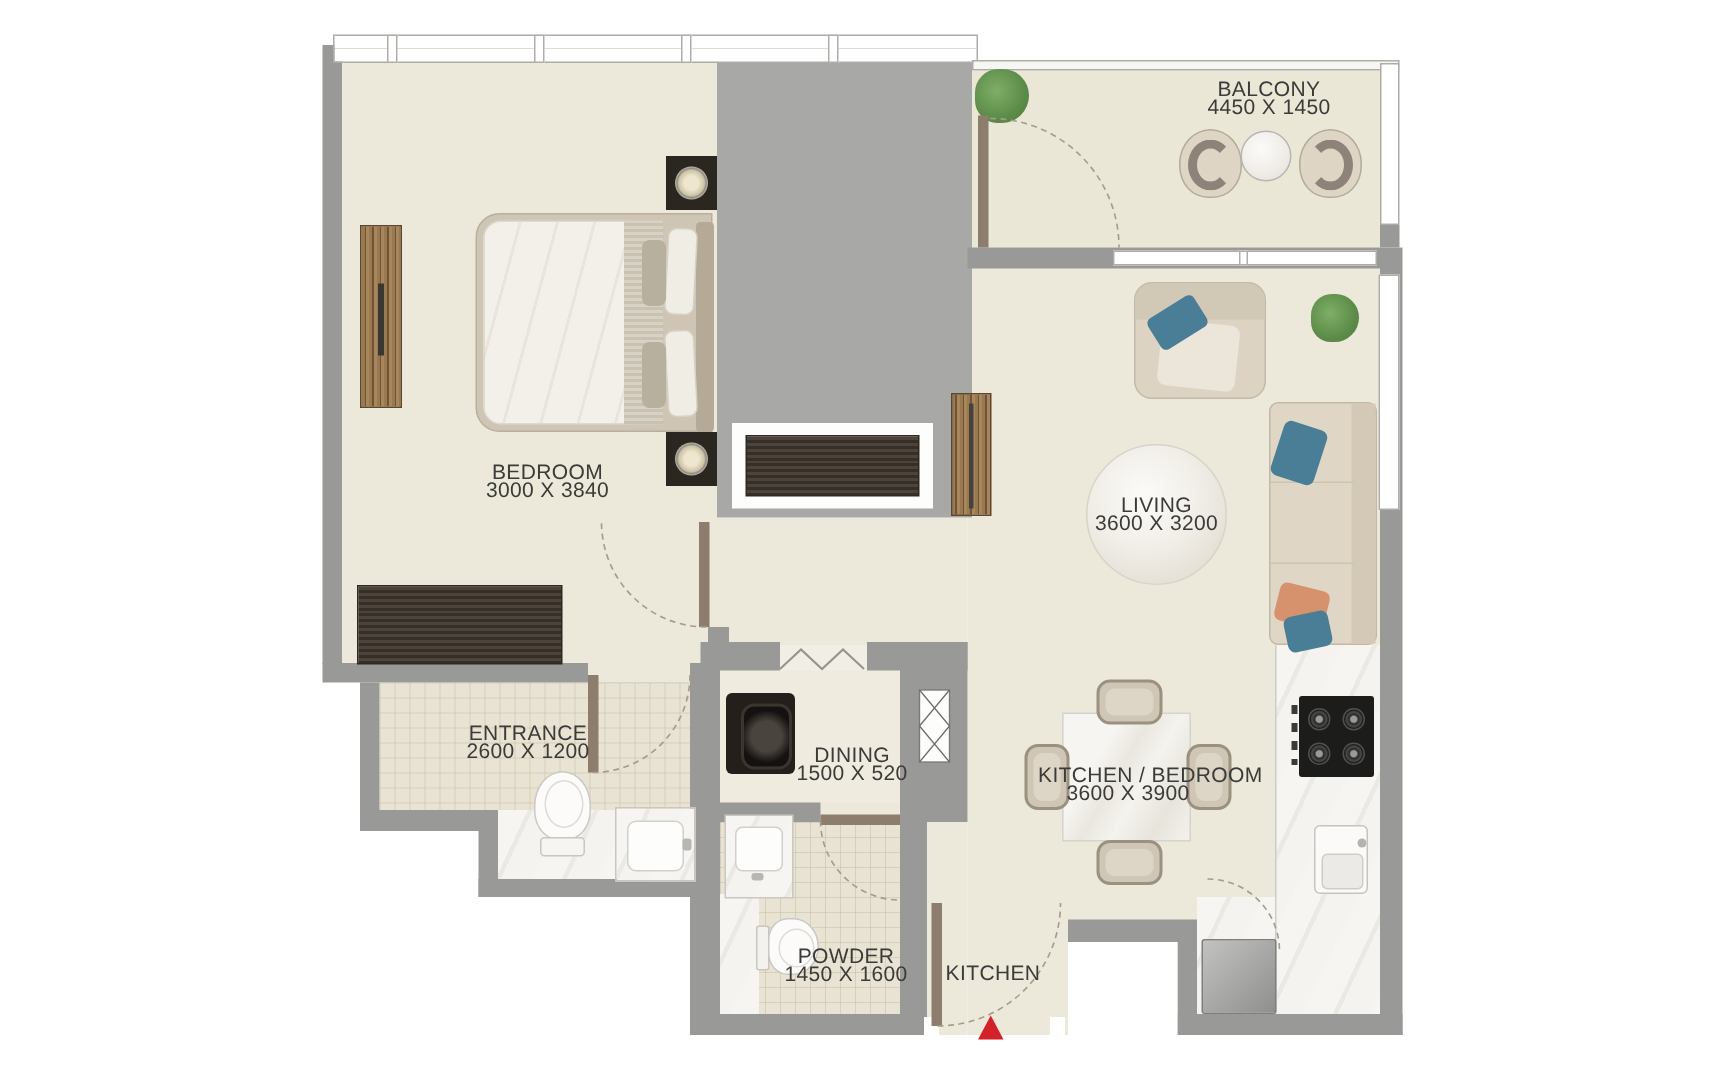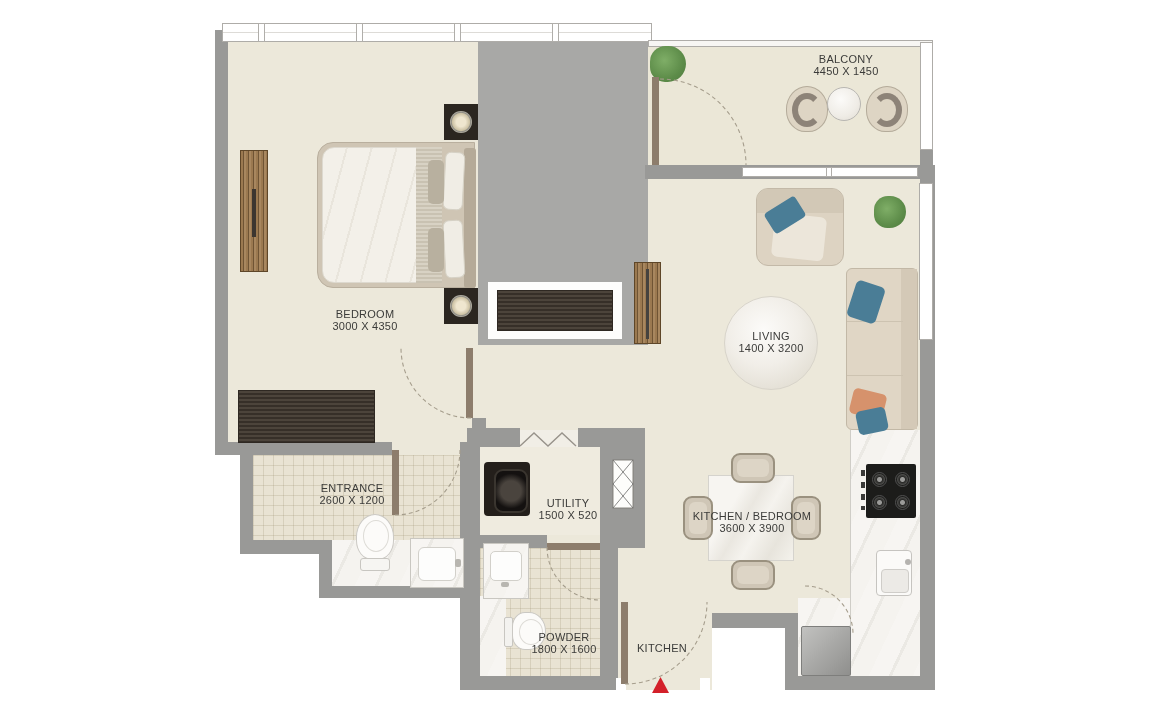--- a/index.html
+++ b/index.html
@@ -18,21 +18,21 @@
         background:repeating-linear-gradient(115deg,#f7f5f2 0 18px,#ebe9e4 18px 21px,#f5f3ef 21px 40px);}
   .win{position:absolute;background:#fff;border:1px solid #aeaca8;z-index:12;box-sizing:border-box;}
   .mull{position:absolute;background:#fff;border:1px solid #b0aeaa;z-index:13;box-sizing:border-box;}
   .wood{position:absolute;z-index:15;
         background:repeating-linear-gradient(90deg,#9b7950 0 2px,#6f5434 2px 3px,#a8875f 3px 5px);
         border:1px solid #5e4628;box-sizing:border-box;}
   .darkstripes{position:absolute;z-index:15;
         background:repeating-linear-gradient(180deg,#4c443b 0 2px,#362f28 2px 4px);border:1px solid #2e2822;box-sizing:border-box;}
   .furn{position:absolute;z-index:15;box-sizing:border-box;}
   .leaf{position:absolute;background:#8d7d6c;z-index:20;}
-  .label{position:absolute;z-index:40;text-align:center;font-size:11px;line-height:11.5px;
+  .label{position:absolute;z-index:40;text-align:center;font-size:14px;line-height:11.5px;
          color:#3b3b39;letter-spacing:.25px;white-space:nowrap;}
   .label .dims{display:block;}
   svg.annot{position:absolute;left:0;top:0;z-index:30;pointer-events:none;}
   .lamp{position:absolute;left:6px;top:7px;width:22px;height:22px;border-radius:50%;
         background:radial-gradient(circle,#efe6cf 0 30%,#cdc2a4 55%,#8f8d85 62%,#b7b3a6 70%);}
   .burner{position:absolute;width:13px;height:13px;border-radius:50%;border:1px solid #505050;
         background:radial-gradient(circle,#9a9a98 0 2px,#2a2a28 3px,#4a4a48 5px,#1d1d1b 6px);}
   .chairball{position:absolute;background:#ded5c4;border:1px solid #b4ab9a;border-radius:50% 50% 46% 46%;z-index:15;}
   .cring{position:absolute;left:5px;top:6px;width:18px;height:22px;border:6px solid #8d8378;border-radius:50%;}
   .dchair{position:absolute;background:#cfc6b6;border:2px solid #9a917f;border-radius:9px;z-index:15;}
@@ -203,43 +203,43 @@
     <polyline points="520,446 534,433 548,446 562,433 576,446" fill="none" stroke="#98938b" stroke-width="1.4"></polyline>
     <g>
       <rect x="613" y="460" width="20" height="48" fill="#fdfdfb" stroke="#7c7a74" stroke-width="0.9"></rect>
       <path d="M613,460 L633,484 M633,460 L613,484 M613,484 L633,508 M633,484 L613,508" stroke="#6a6a68" stroke-width="0.8"></path>
     </g>
     <polygon points="652,693 669,693 660.5,677" fill="#d3202a"></polygon>
   </svg>
 
   <div class="label" style="left:305px;top:309px;width:120px;">
     <span>BEDROOM</span>
-    <span class="dims">3000 X 4350</span>
+    <span class="dims">3000 X 3840</span>
   </div>
   <div class="label" style="left:786px;top:54px;width:120px;">
     <span>BALCONY</span>
     <span class="dims">4450 X 1450</span>
   </div>
   <div class="label" style="left:711px;top:331px;width:120px;">
     <span>LIVING</span>
-    <span class="dims">1400 X 3200</span>
+    <span class="dims">3600 X 3200</span>
   </div>
   <div class="label" style="left:292px;top:483px;width:120px;">
     <span>ENTRANCE</span>
     <span class="dims">2600 X 1200</span>
   </div>
   <div class="label" style="left:508px;top:498px;width:120px;">
-    <span>UTILITY</span>
+    <span>DINING</span>
     <span class="dims">1500 X 520</span>
   </div>
   <div class="label" style="left:692px;top:511px;width:120px;">
     <span>KITCHEN / BEDROOM</span>
     <span class="dims">3600 X 3900</span>
   </div>
   <div class="label" style="left:504px;top:632px;width:120px;text-align:center;">
     <span>POWDER</span>
-    <span class="dims">1800 X 1600</span>
+    <span class="dims">1450 X 1600</span>
   </div>
   <div class="label" style="left:612px;top:643px;width:100px;">
     <span>KITCHEN</span>
   </div>
 
 </div>
 
 </body></html>

